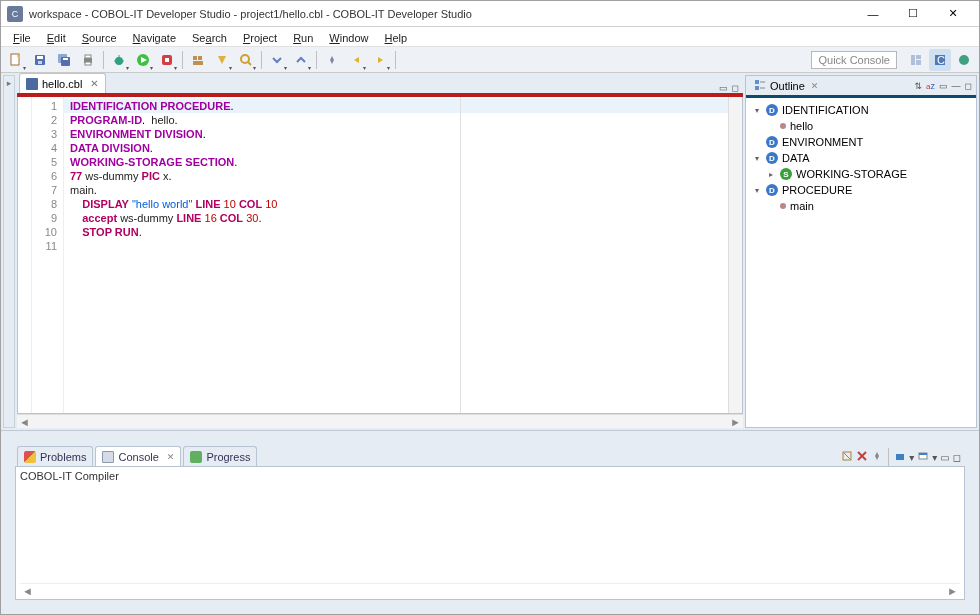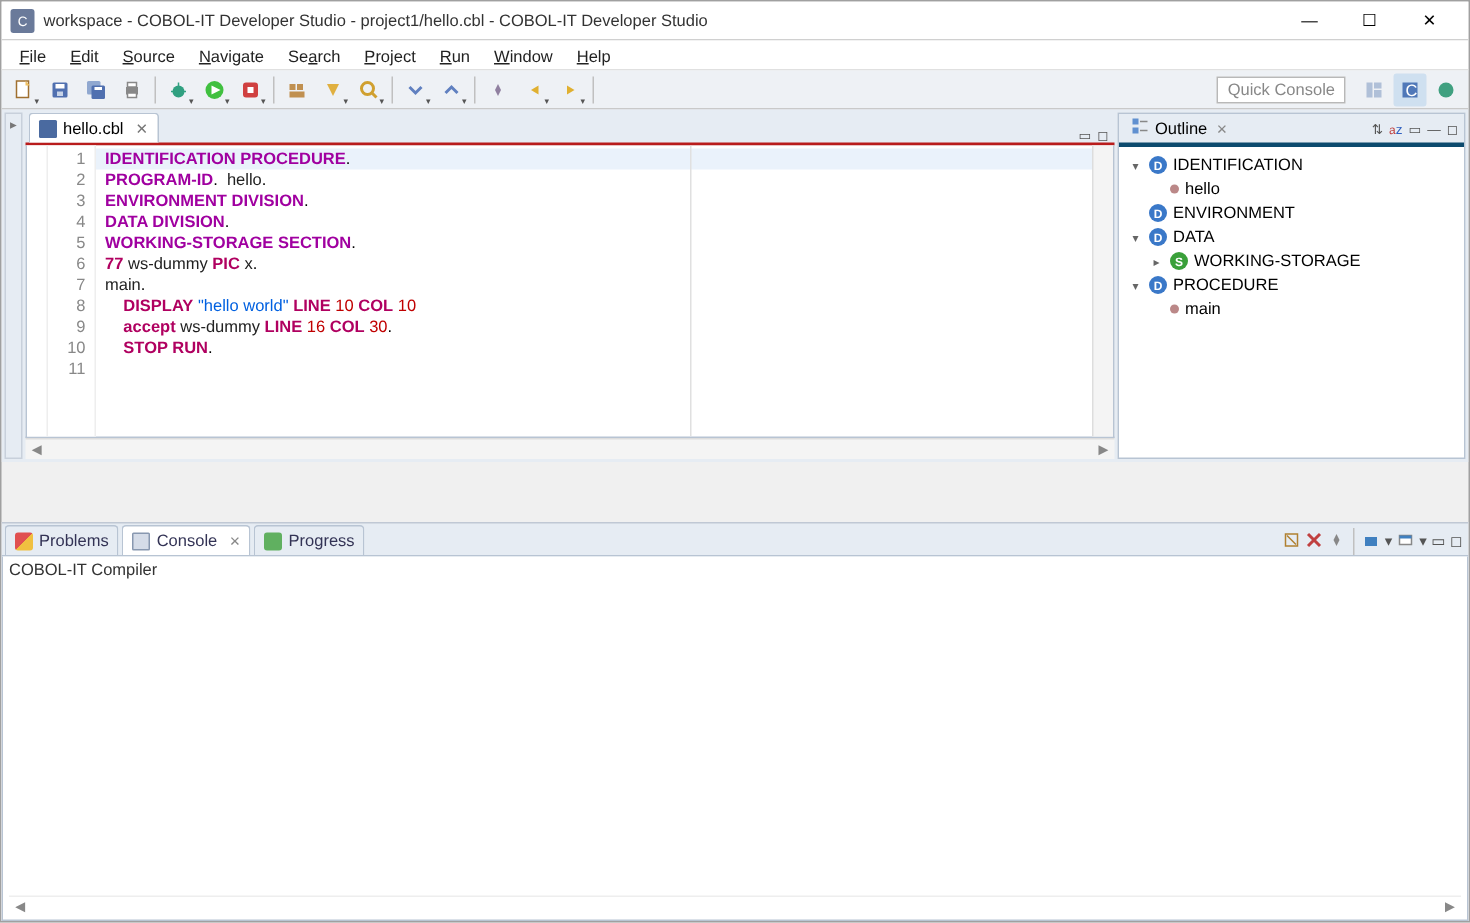--- a/index.html
+++ b/index.html
@@ -25,21 +25,21 @@
 .quick-access { margin-left: auto; border: 1px solid #b8b8b8; padding: 2px 6px; color: #888; font-size: 11px; background: #fff; }
 .persp-icons { display: flex; gap: 2px; margin-left: 6px; }
 
 
 .main { flex: 1; display: flex; background: #e6ecf3; padding: 2px; gap: 2px; min-height: 0; }
 .col-left { flex: 0 0 12px; background: #e6ecf3; border: 1px solid #c8d0db; display:flex; flex-direction:column; align-items:center; padding-top:2px; gap:4px; }
 .center { flex: 1; display: flex; flex-direction: column; min-width: 0; }
 .right { flex: 0 0 232px; display: flex; flex-direction: column; }
 
 
-.tabbar { height: 22px; background: #e6ecf3; display: flex; align-items: flex-end; border-bottom: 2px solid #b91c1c; }
+.tabbar { height: 22px; background: #e6ecf3; display: flex; align-items: flex-end; border-bottom: 4px solid #b91c1c; }
 .tab { height: 20px; background: #fff; border: 1px solid #b8c4d3; border-bottom: none; border-radius: 3px 3px 0 0; display: flex; align-items: center; padding: 0 6px; gap: 4px; margin-left: 2px; cursor: pointer; }
 .tab .file-icon { width: 12px; height: 12px; background: #4a6aa0; display: inline-block; border-radius: 1px; }
 .tab .close { color: #777; font-size: 10px; margin-left: 4px; }
 .tabspacer { flex: 1; }
 .tabctl { display: flex; gap: 4px; padding: 0 4px; }
 .tabctl span { cursor: pointer; color: #555; font-size: 9px; }
 
 
 .editor-wrap { flex: 1; background: #fff; border: 1px solid #b8c4d3; border-top: none; display: flex; min-height: 0; }
 .gutter { width: 32px; background: #fff; border-right: 1px solid #eee; text-align: right; padding: 2px 6px 2px 2px; color: #888; font-family: Consolas, monospace; font-size: 11px; }
@@ -66,21 +66,21 @@
 .tree { padding: 4px 6px; overflow: auto; flex: 1; }
 .tree-row { display: flex; align-items: center; height: 16px; gap: 4px; cursor: pointer; }
 .twist { width: 10px; text-align: center; color: #666; font-size: 8px; }
 .node-icon { width: 12px; height: 12px; border-radius: 50%; display: inline-flex; align-items: center; justify-content: center; color: #fff; font-size: 8px; font-weight: bold; }
 .node-icon.d { background: #3a78c8; }
 .node-icon.g { background: #3aa03a; }
 .node-bullet { width: 6px; height: 6px; border-radius: 50%; background: #b88; }
 .indent1 { padding-left: 14px; }
 
 
-.bottom { height: 266px; border-top: 1px solid #c0c8d4; background: #e6ecf3; display: flex; flex-direction: column; padding: 0; margin-top: 40px; }
+.bottom { height: 184px; border-top: 1px solid #c0c8d4; background: #e6ecf3; display: flex; flex-direction: column; padding: 14px; }
 .bottom-tabbar { height: 22px; display: flex; align-items: flex-end; border-bottom: 1px solid #b8c4d3; }
 .btab { height: 20px; border: 1px solid #b8c4d3; border-bottom: none; border-radius: 3px 3px 0 0; background: #e6ecf3; display: flex; align-items: center; padding: 0 6px; gap: 4px; margin-left: 2px; cursor: pointer; color: #335; }
 .btab.active { background: #fff; }
 .btab .bicon { width: 12px; height: 12px; display: inline-block; }
 .btab .bicon.prob { background: linear-gradient(135deg,#e05050 50%,#f0c040 50%); border-radius:2px; }
 .btab .bicon.cons { background: #d5dce8; border: 1px solid #8898b0; border-radius:1px; }
 .btab .bicon.prog { background: #60b060; border-radius:2px; }
 .bottom-ctrls { margin-left: auto; display: flex; gap: 3px; padding: 0 4px; align-items:center; }
 .bottom-ctrls span { cursor: pointer; color: #555; font-size: 10px; }
 .console-body { flex: 1; background: #fff; border: 1px solid #b8c4d3; border-top: none; padding: 2px 4px; display:flex; flex-direction:column; }

